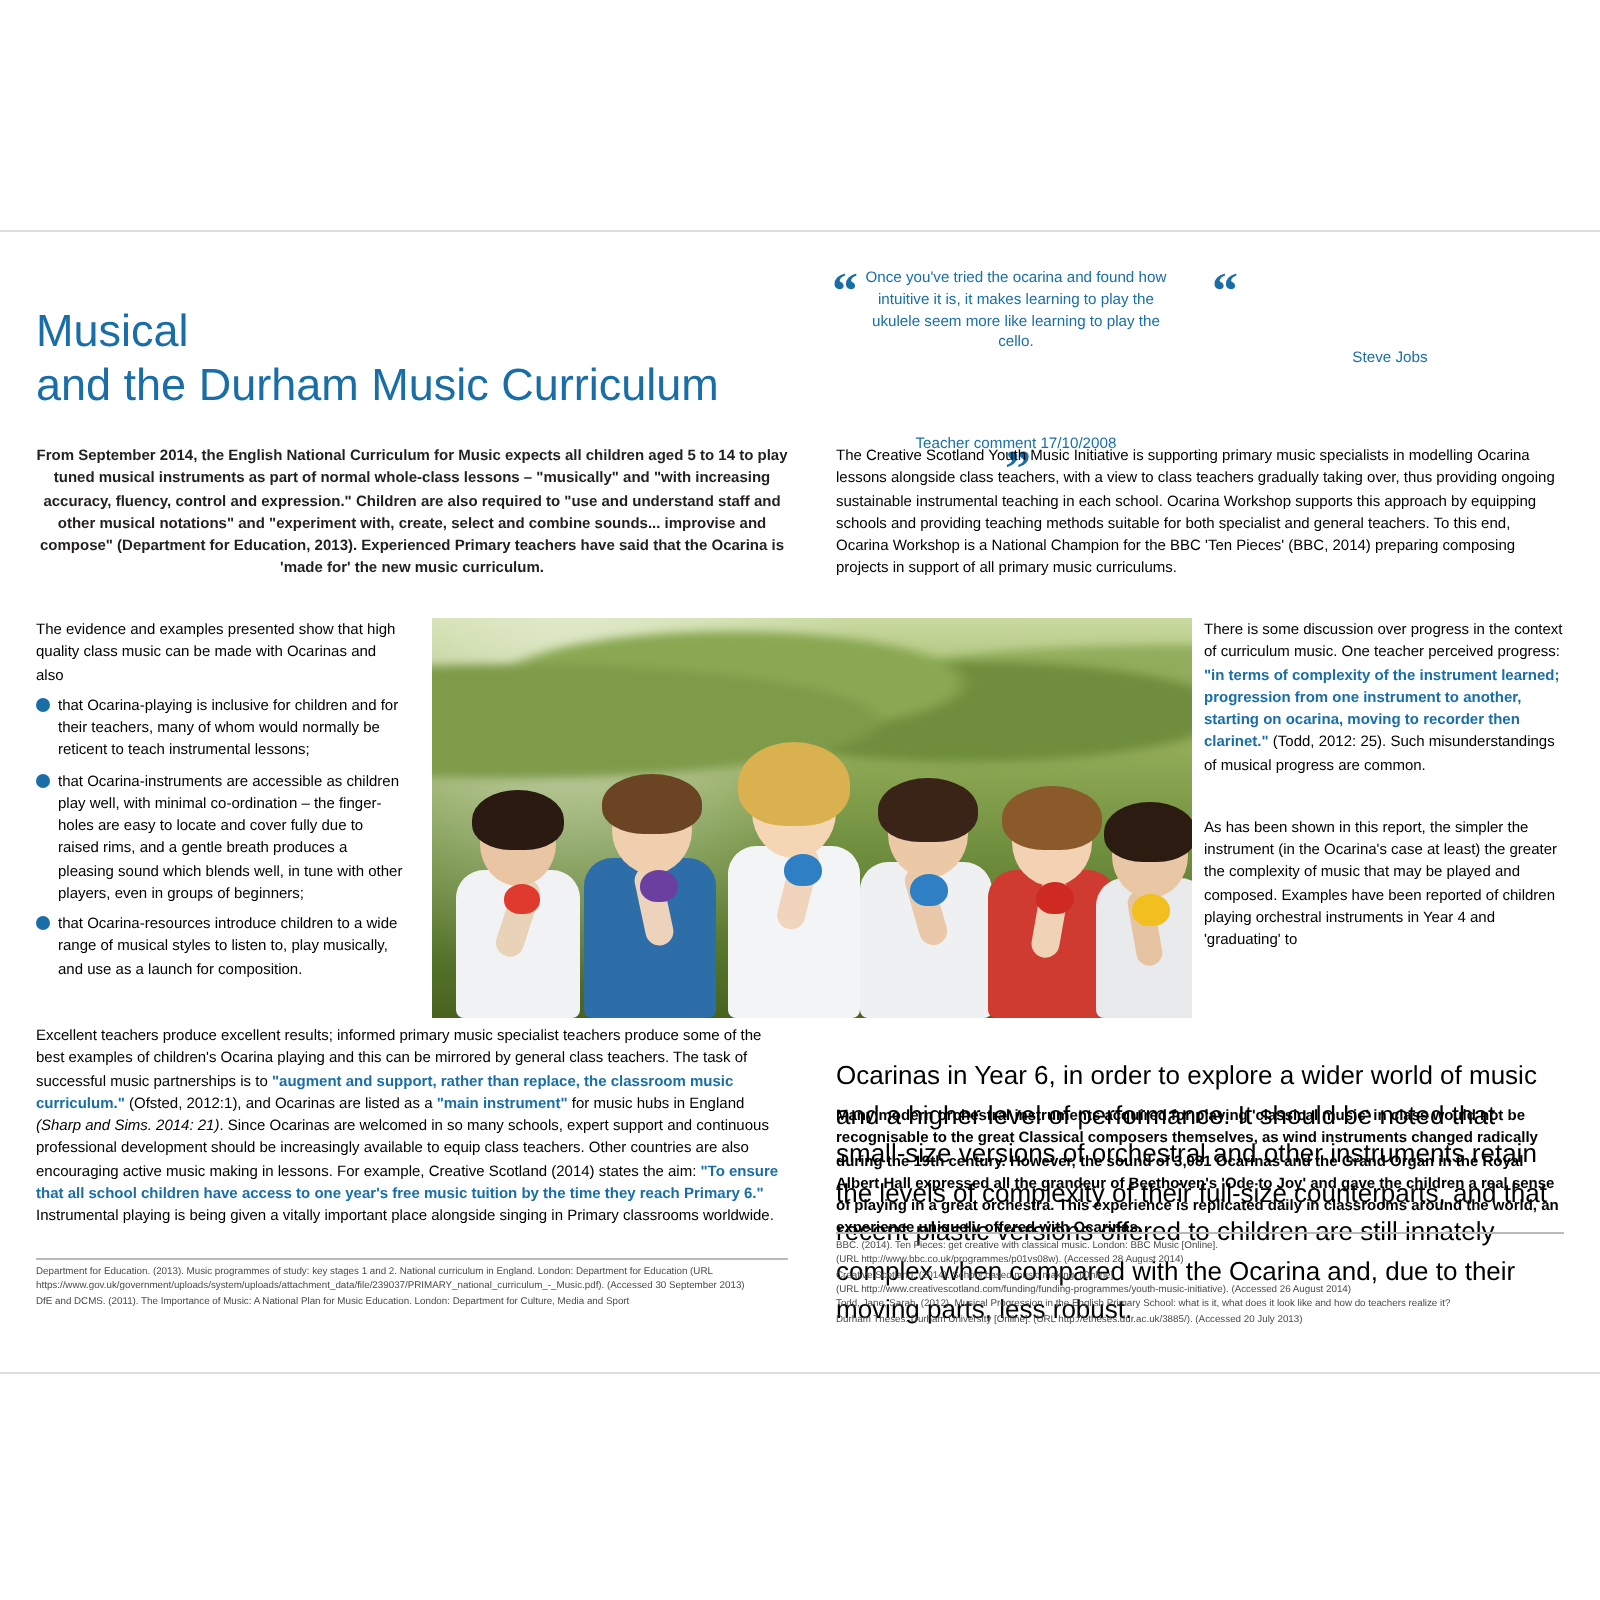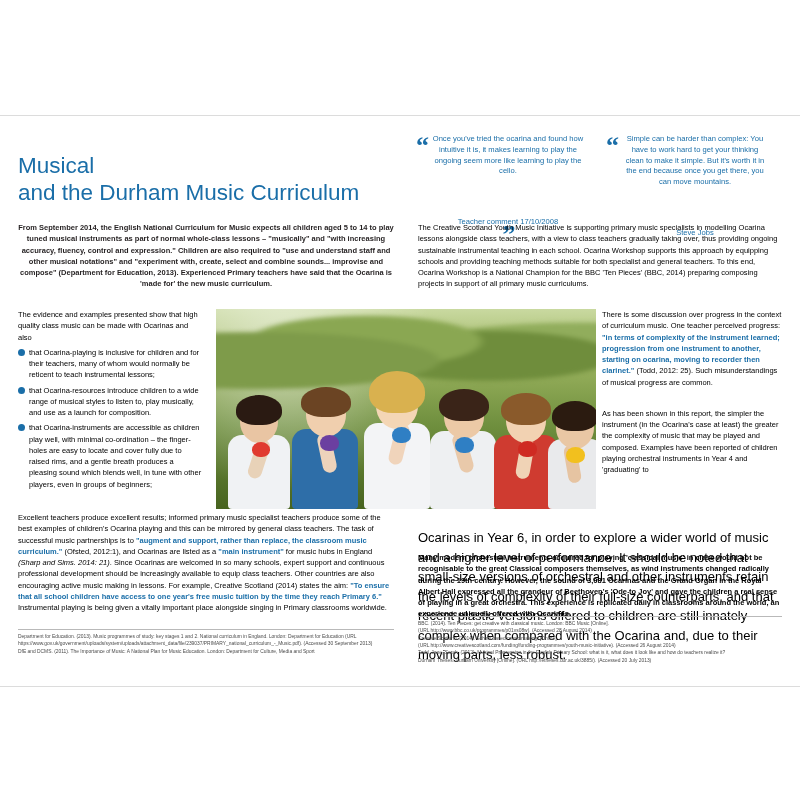--- a/index.html
+++ b/index.html
@@ -251,51 +251,50 @@
 </head>
 <body>
 
 <div class="page">
   <div class="sheet">
     <div class="inner">
 
       <div class="quotes">
         <div class="quote q1">
           <span class="qmark open">“</span>
-          <span class="qtext">Once you've tried the ocarina and found how intuitive it is, it makes learning to play the ongoing seem more like learning to play the cello.</span>
+          <span class="qtext">Once you've tried the ocarina and found how intuitive it is, it makes learning to play the ukulele seem more like learning to play the cello.</span>
           <span class="qattr">Teacher comment 17/10/2008</span>
           <span class="qmark close">”</span>
         </div>
         <div class="quote q2">
           <span class="qmark open">“</span>
-          <span class="qtext">Simple can be harder than complex: You have to work hard to get your thinking clean to make it simple. But it's worth it in the end because once you get there, you can move mountains.</span>
           <span class="qattr">Steve Jobs</span>
         </div>
       </div>
 
       <div class="title">
         <span>Musical</span>
         <span class="l2">and the Durham Music Curriculum</span>
       </div>
 
       <div class="lead">From September 2014, the English National Curriculum for Music expects all children aged 5 to 14 to play tuned musical instruments as part of normal whole-class lessons – "musically" and "with increasing accuracy, fluency, control and expression." Children are also required to "use and understand staff and other musical notations" and "experiment with, create, select and combine sounds... improvise and compose" (Department for Education, 2013). Experienced Primary teachers have said that the Ocarina is 'made for' the new music curriculum.</div>
 
       <div class="left-mid">
         <div>The evidence and examples presented show that high quality class music can be made with Ocarinas and also</div>
         <div class="bullet-row">
           <span class="bullet-dot"></span>
           <span>that Ocarina-playing is inclusive for children and for their teachers, many of whom would normally be reticent to teach instrumental lessons;</span>
         </div>
         <div class="bullet-row">
           <span class="bullet-dot"></span>
-          <span>that Ocarina-resources introduce children to a wide range of musical styles to listen to, play musically, and use as a launch for composition.</span>
+          <span>that Ocarina-instruments are accessible as children play well, with minimal co-ordination – the finger-holes are easy to locate and cover fully due to raised rims, and a gentle breath produces a pleasing sound which blends well, in tune with other players, even in groups of beginners;</span>
         </div>
         <div class="bullet-row">
           <span class="bullet-dot"></span>
-          <span>that Ocarina-instruments are accessible as children play well, with minimal co-ordination – the finger-holes are easy to locate and cover fully due to raised rims, and a gentle breath produces a pleasing sound which blends well, in tune with other players, even in groups of beginners;</span>
+          <span>that Ocarina-resources introduce children to a wide range of musical styles to listen to, play musically, and use as a launch for composition.</span>
         </div>
       </div>
 
       <div class="photo">
         <div class="sky"></div>
         <div class="bushes"></div>
 
         <div class="kid" style="left:6px; width:74px; height:120px;">
           <div class="body" style="left:6px; bottom:0; width:62px; height:74px; background:#f0f2f4;"></div>
           <div class="arm" style="left:30px; bottom:30px; width:14px; height:40px; background:#e8d2b8; transform:rotate(18deg);"></div>

